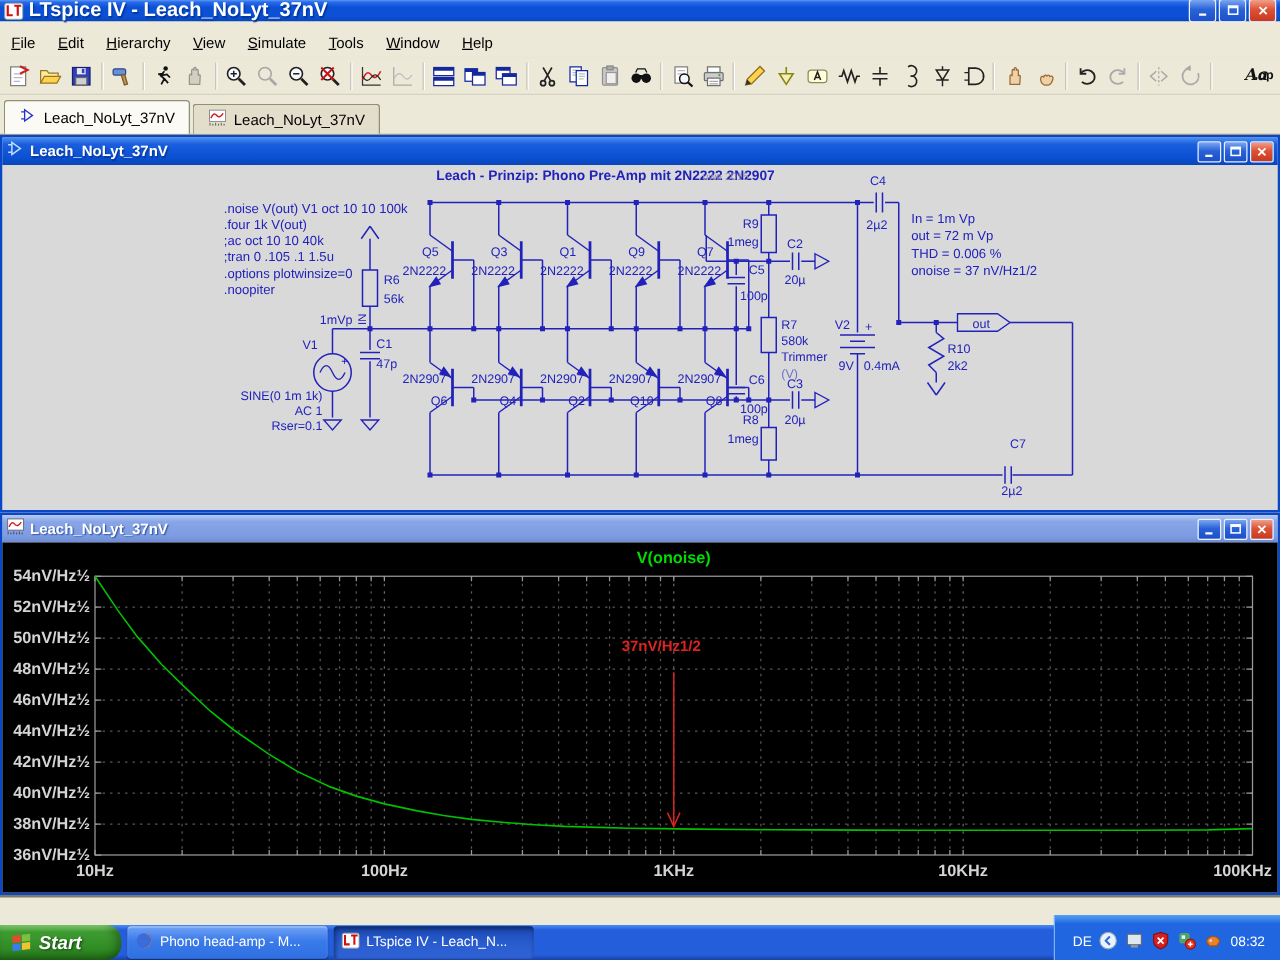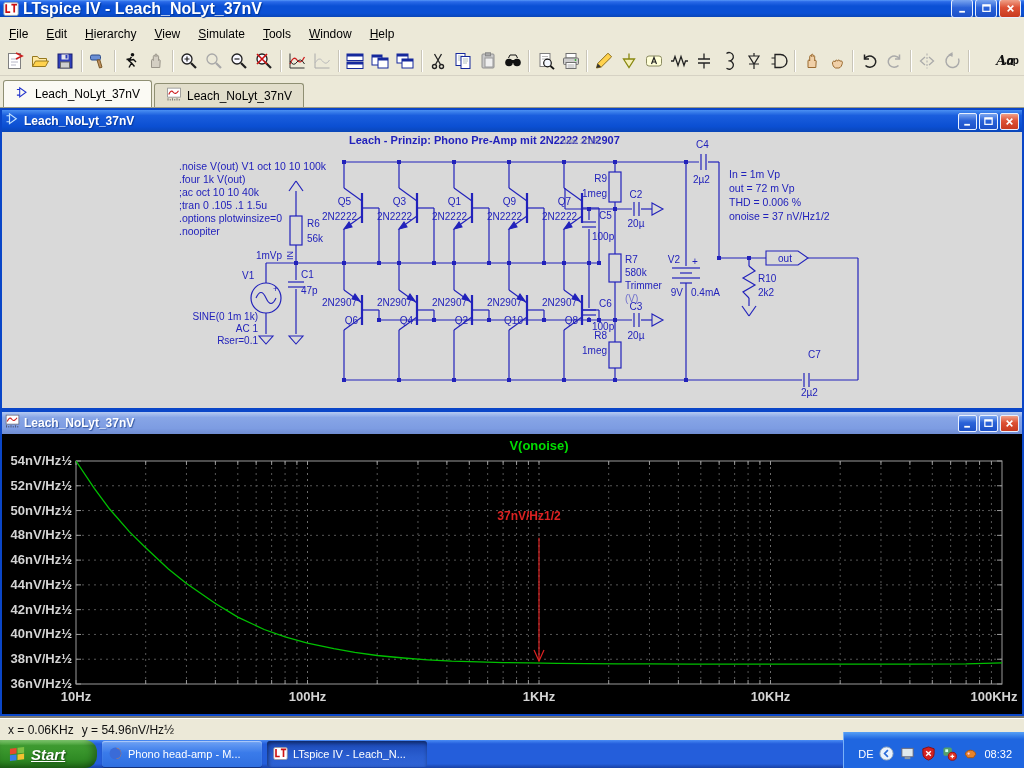--- a/index.html
+++ b/index.html
@@ -52,21 +52,21 @@
   
   .statusbar{position:absolute;top:718px;left:0;width:1024px;height:22px;background:#ece9d8;border-top:1px solid #fff;
     display:flex;align-items:center;font-size:12px;color:#111;}
   .statusbar span{margin-left:8px;}
   
   .taskbar{position:absolute;top:740px;left:0;width:1024px;height:28px;display:flex;align-items:center;
     background:linear-gradient(180deg,#4a8cf5 0%,#245edb 14%,#245edb 85%,#1941a5 100%);}
   .startbtn{height:28px;width:97px;border-radius:0 12px 12px 0;flex:0 0 auto;
     background:linear-gradient(180deg,#8fe07c 0%,#3f9c31 20%,#2f8a24 70%,#1f6a16 100%);
     color:#fff;font-style:italic;font-weight:bold;font-size:15px;display:flex;align-items:center;gap:5px;padding-left:9px;
-    box-sizing:border-box;box-shadow:inset -4px 0 7px rgba(0,0,0,.3);text-shadow:1px 1px 2px #14440e;text-decoration:underline;}
+    box-sizing:border-box;box-shadow:inset -4px 0 7px rgba(0,0,0,.3);text-shadow:1px 1px 2px #14440e;}
   .task{width:160px;height:22px;margin-left:5px;border-radius:3px;flex:0 0 auto;
     background:linear-gradient(180deg,#6fa2f4,#3a7bea 45%,#2f6fe0);display:flex;align-items:center;gap:5px;padding:13px 6px;
     box-sizing:border-box;color:#fff;font-size:11px;white-space:nowrap;overflow:hidden;
     box-shadow:inset 0 1px 1px rgba(255,255,255,.45), 0 1px 1px rgba(0,0,0,.3);}
   .task.active{background:linear-gradient(180deg,#1b49b8,#2a5ed0 60%,#2f63d6);box-shadow:inset 1px 2px 4px rgba(0,0,0,.5);}
   .tray{margin-left:auto;height:45px;display:flex;align-items:center;gap:6px;padding:0 12px 0 14px;
     background:linear-gradient(180deg,#56a0f6 0%,#1f66e0 16%,#1f66e0 84%,#1646a8 100%);
     border-left:1px solid #7ab2f8;color:#fff;font-size:11px;}
 </style>
 </head>
@@ -850,24 +850,20 @@
             <text x="537" y="16" fill="#00dd00" font-size="13" font-weight="bold" text-anchor="middle">V(onoise)</text>
             <polyline points="74.0,27.0 92.3,54.3 107.8,75.3 127.3,97.6 143.7,113.7 166.1,134.8 184.5,149.6 213.4,169.5 235.8,183.1 262.2,195.5 283.1,202.9 305.5,209.1 331.9,214.7 352.8,218.4 375.2,221.5 401.6,224.0 425.5,225.8 449.8,227.1 476.9,227.9 501.1,228.6 526.4,228.9 555.3,229.3 584.3,229.6 616.3,229.8 647.5,229.9 688.2,230.1 732.6,230.2 768.5,230.2 838.2,230.2 907.9,230.2 964.1,229.9 1000.0,228.9" fill="none" stroke="#00c000" stroke-width="1.3"></polyline>
             <text x="527" y="86.46666666666664" fill="#dd2222" font-size="12" font-weight="bold" text-anchor="middle">37nV/Hz1/2</text>
             <line x1="537" y1="103.81111111111115" x2="537" y2="227.08055555555555" stroke="#dd2222" stroke-width="1.2"></line>
             <path d="M 532 216.08055555555555 L 537 227.08055555555555 L 542 216.08055555555555" fill="none" stroke="#dd2222" stroke-width="1.2"></path>
           </svg></div>
     </div>
 
   </div>
 
-  <div class="statusbar">
-    <span>x = 0.06KHz</span>
-    <span>y = 54.96nV/Hz½</span>
-  </div>
 
   <div class="taskbar">
     <div class="startbtn">
       <svg width="17" height="17" viewBox="0 0 18 18">
           <g transform="skewY(-7)">
             <rect x="1" y="3" width="7" height="6" fill="#e64a2e"></rect>
             <rect x="9" y="3" width="7" height="6" fill="#7cc043"></rect>
             <rect x="1" y="10" width="7" height="6" fill="#3a7de8"></rect>
             <rect x="9" y="10" width="7" height="6" fill="#f3c231"></rect>
           </g>

